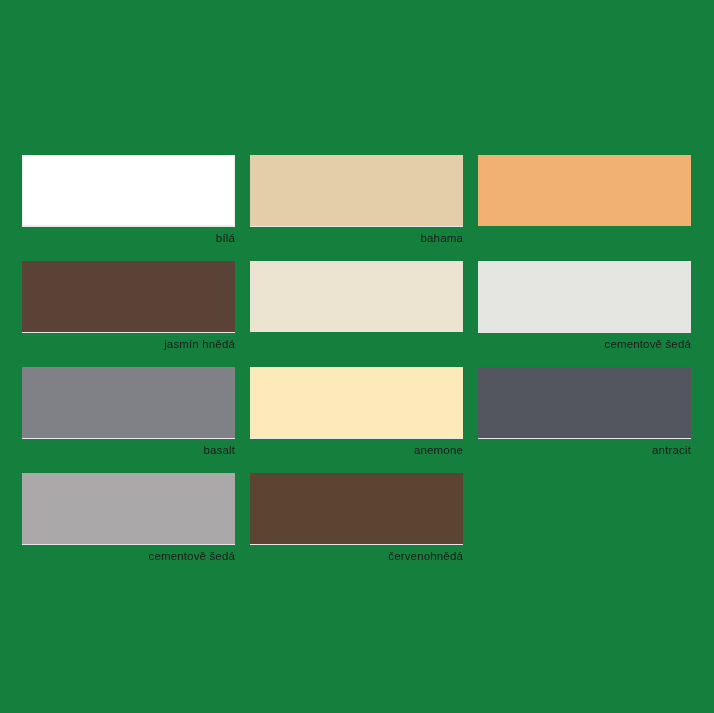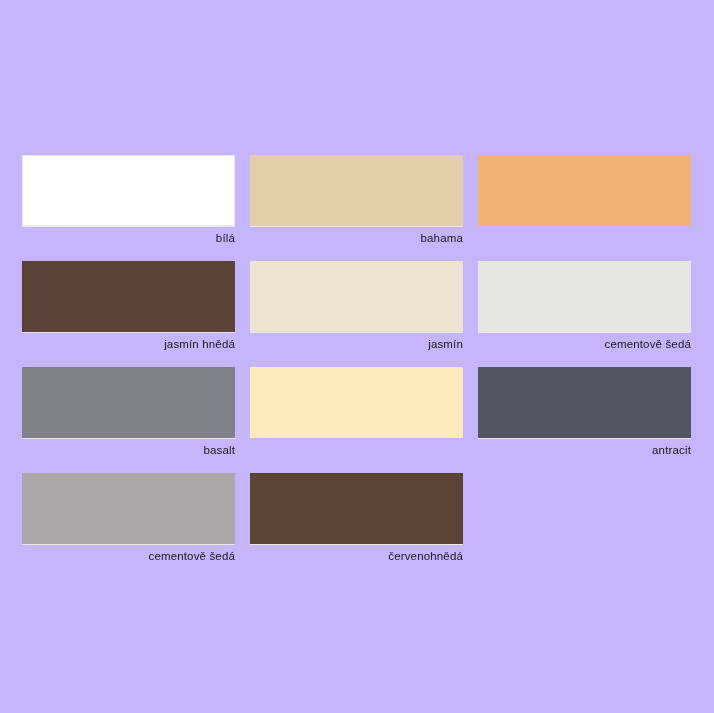--- a/index.html
+++ b/index.html
@@ -13,21 +13,21 @@
     font-family: "Liberation Sans", sans-serif;
     -webkit-font-smoothing: antialiased;
   }
 
   #color-palette {
     position: absolute;
     left: 0;
     top: 0;
     width: 714px;
     height: 713px;
-    background: #c4b5fd;
+    background: #15803d;
   }
 
   .palette-grid {
     position: absolute;
     left: 22px;
     top: 155px;
     width: 670px;
     display: grid;
     grid-template-columns: repeat(3, 213px);
     column-gap: 15px;
@@ -91,38 +91,38 @@
         <div class="swatch-chip" style="background-color: rgb(240, 177, 115);"></div>
       </div>
       <div class="swatch-cell">
         <div class="swatch-chip" style="background-color: rgb(90, 67, 54);"></div>
         <div class="swatch-label-row">
           <span class="swatch-label">jasmín hnědá</span>
         </div>
       </div>
       <div class="swatch-cell">
         <div class="swatch-chip" style="background-color: rgb(236, 228, 208);"></div>
-        <div class="swatch-label-row">
-          <span class="swatch-label">jasmín</span>
-        </div>
       </div>
       <div class="swatch-cell">
         <div class="swatch-chip" style="background-color: rgb(229, 229, 225);"></div>
         <div class="swatch-label-row">
           <span class="swatch-label">cementově šedá</span>
         </div>
       </div>
       <div class="swatch-cell">
         <div class="swatch-chip" style="background-color: rgb(128, 129, 134);"></div>
         <div class="swatch-label-row">
           <span class="swatch-label">basalt</span>
         </div>
       </div>
       <div class="swatch-cell">
         <div class="swatch-chip" style="background-color: rgb(253, 234, 186);"></div>
+        <div class="swatch-label-row">
+          <span class="swatch-label">anemone</span>
+        </div>
       </div>
       <div class="swatch-cell">
         <div class="swatch-chip" style="background-color: rgb(83, 86, 95);"></div>
         <div class="swatch-label-row">
           <span class="swatch-label">antracit</span>
         </div>
       </div>
       <div class="swatch-cell">
         <div class="swatch-chip" style="background-color: rgb(170, 168, 168);"></div>
         <div class="swatch-label-row">

